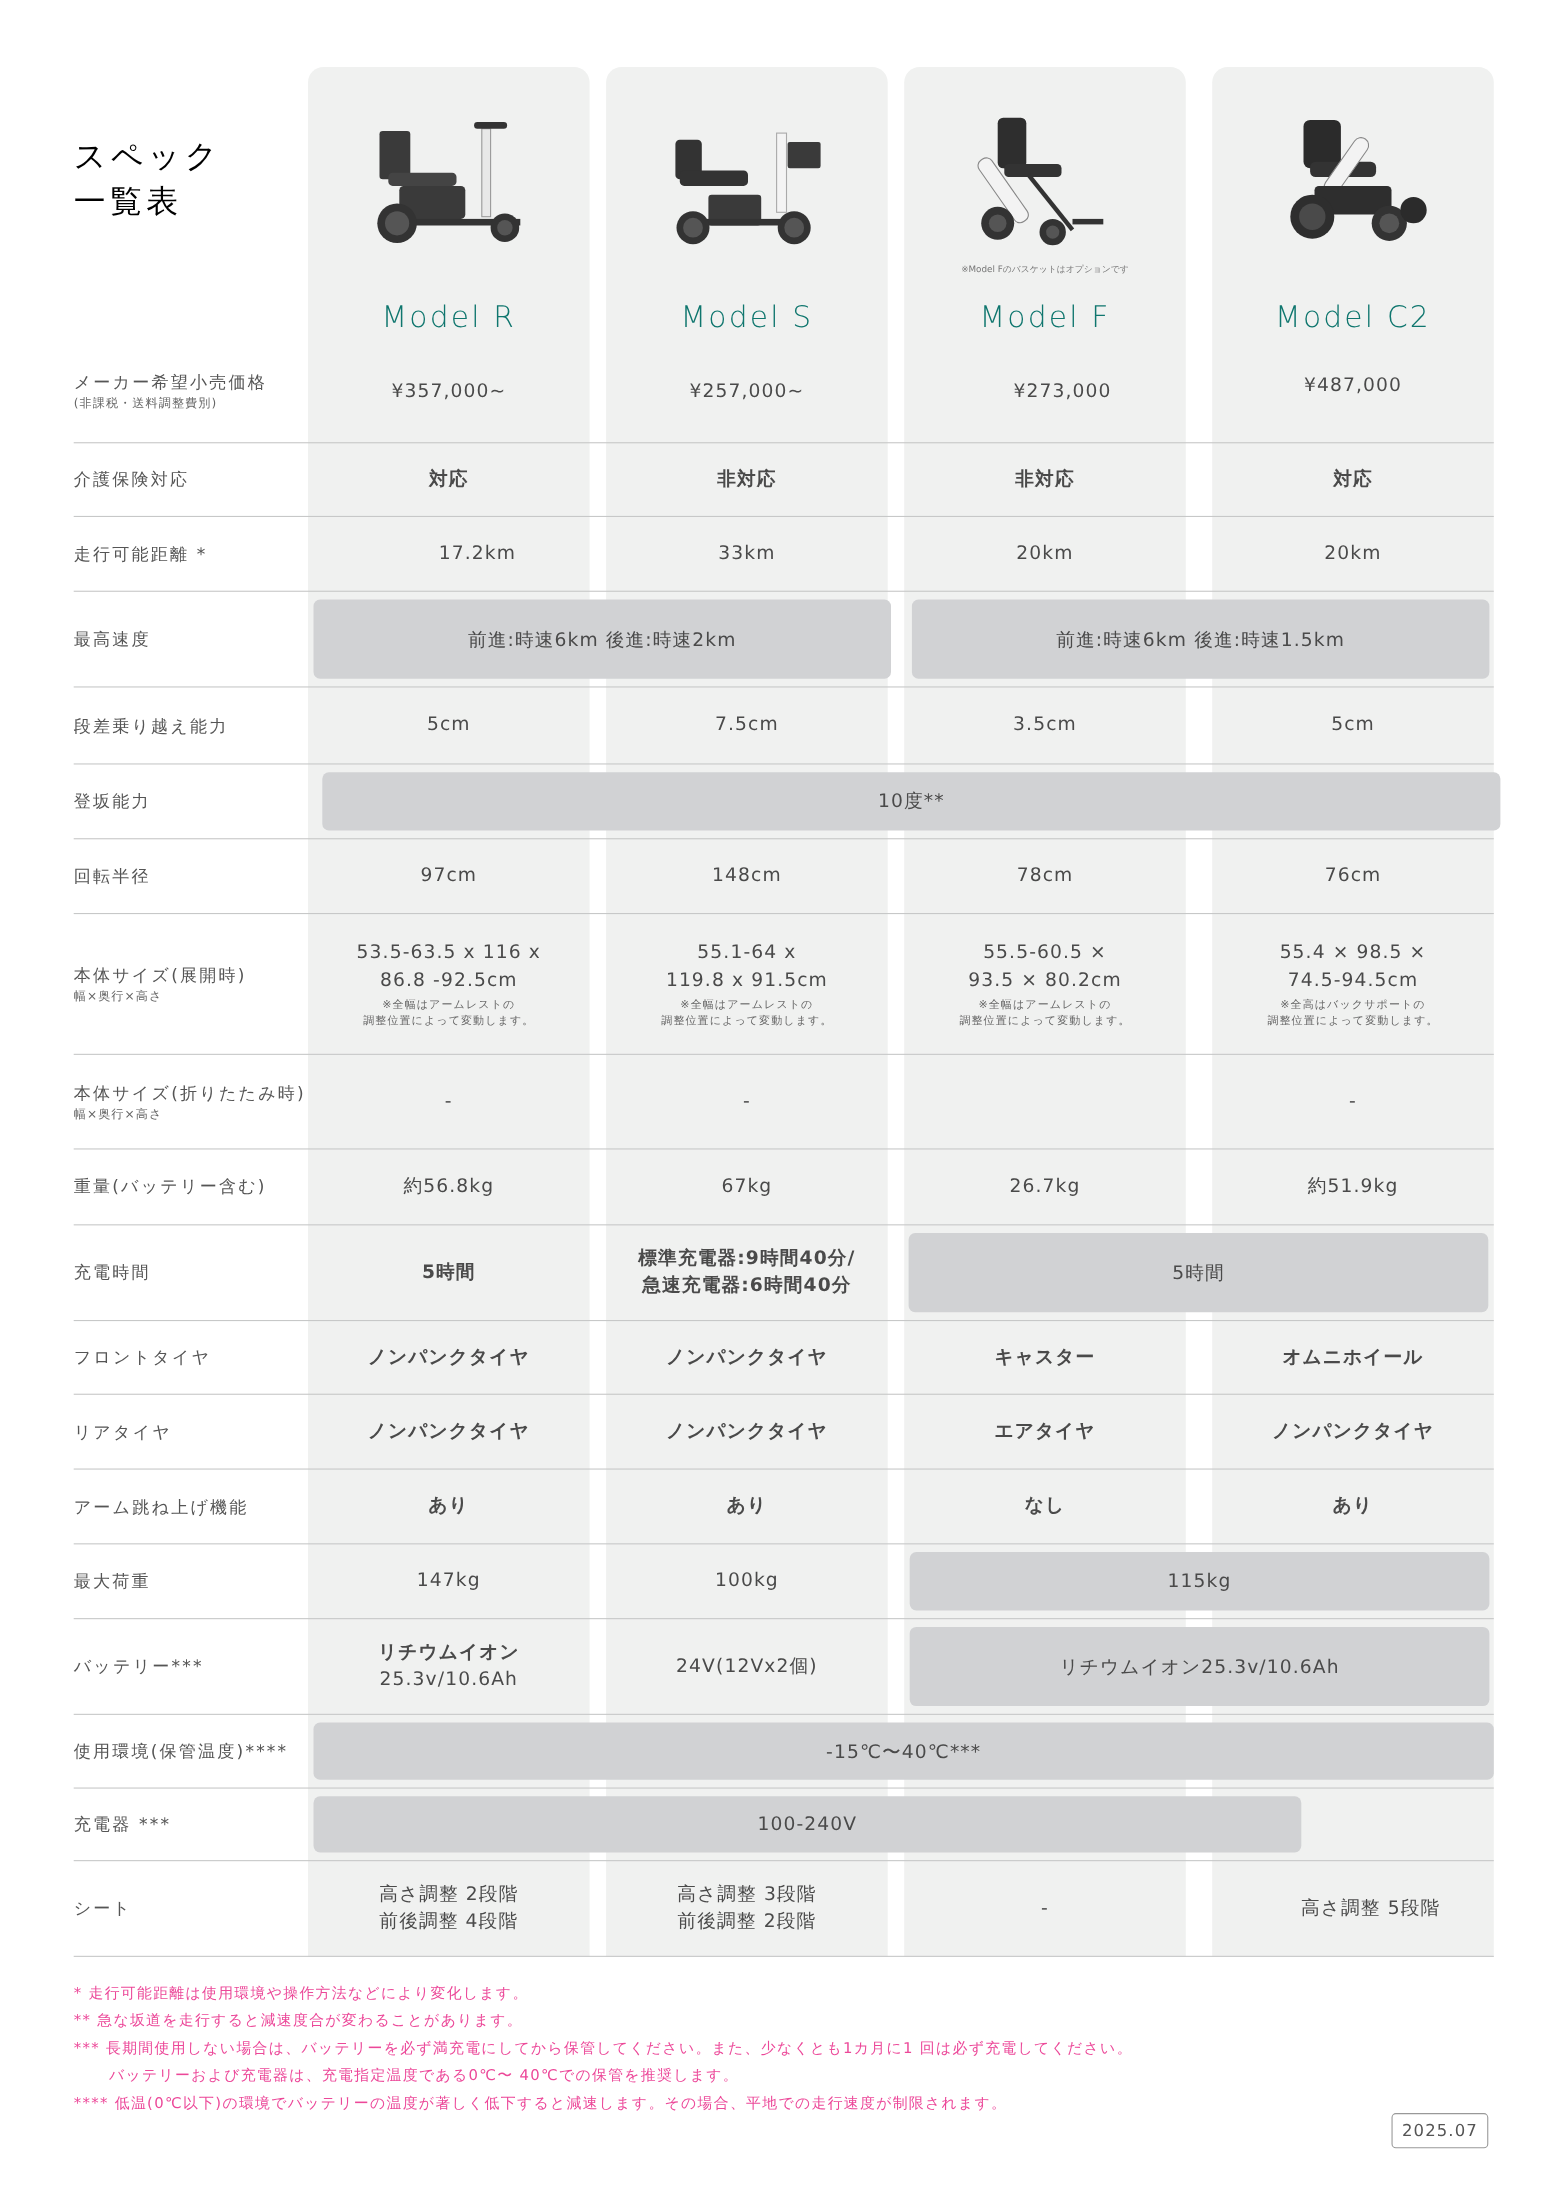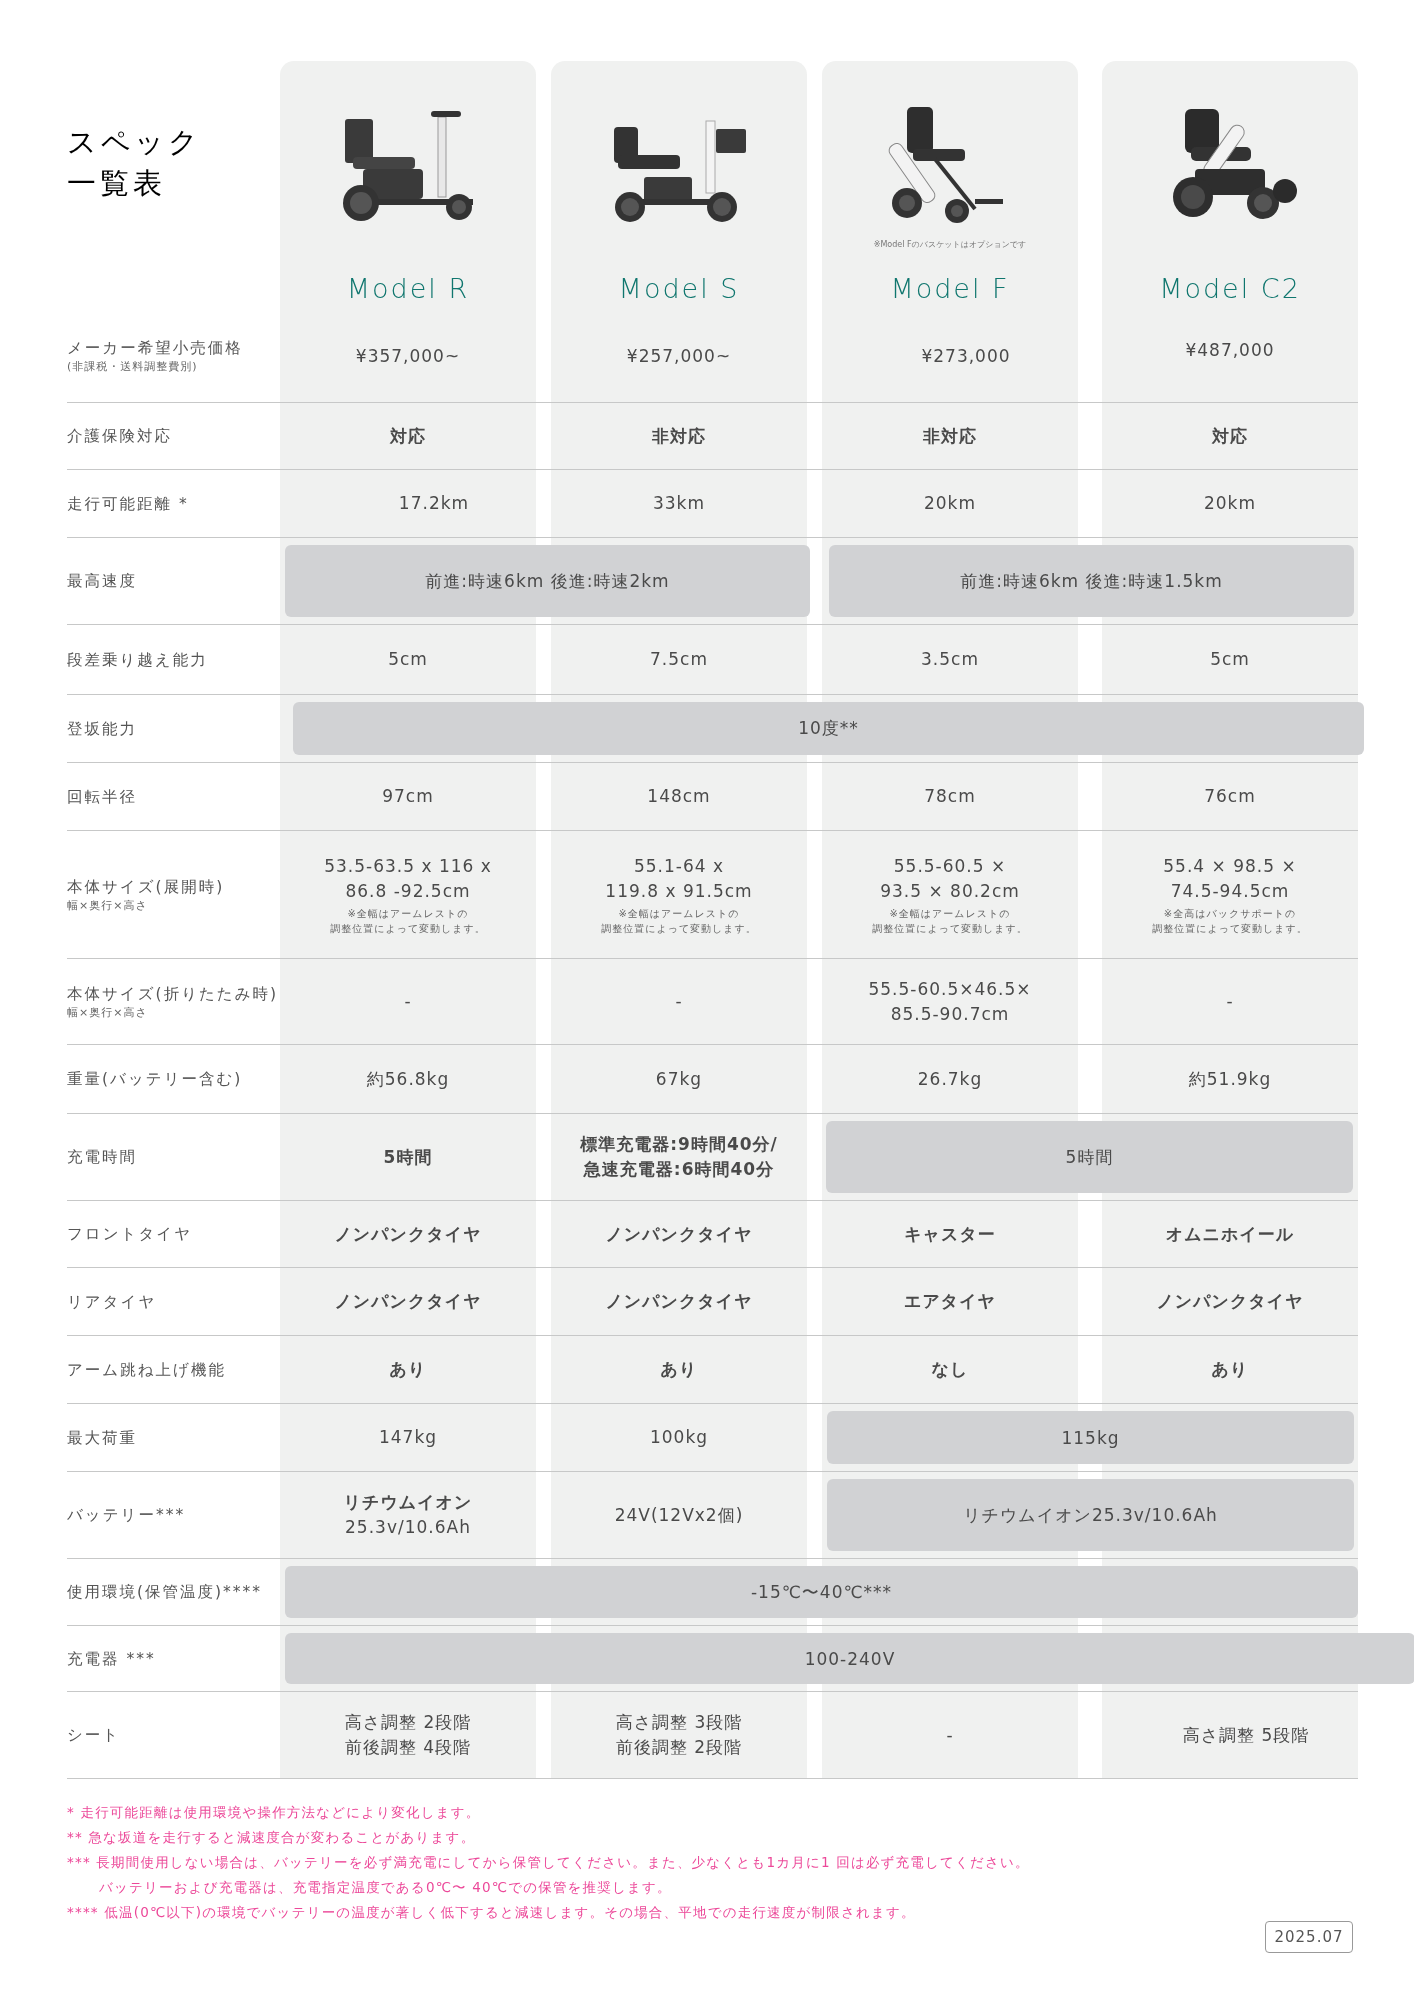--- a/index.html
+++ b/index.html
@@ -173,24 +173,20 @@
 </div>
 
 <div class="row" style="top:959px;height:86px;">
   <div class="row-label"><span>本体サイズ(折りたたみ時)</span><span class="sub">幅×奥行×高さ</span></div>
   <div class="cell light" style="left:213px;width:256px;">
       <span>-</span>
     </div>
   <div class="cell light" style="left:484px;width:256px;">
       <span>-</span>
     </div>
-  <div class="cell light" style="left:755px;width:256px;">
-      <span>55.5-60.5×46.5×</span>
-      <span>85.5-90.7cm</span>
-    </div>
   <div class="cell light" style="left:1035px;width:256px;">
       <span>-</span>
     </div>
 </div>
 
 <div class="row" style="top:1045px;height:69px;">
   <div class="row-label">重量(バッテリー含む)</div>
   <div class="cell light" style="left:213px;width:256px;">約56.8kg</div>
   <div class="cell light" style="left:484px;width:256px;">67kg</div>
   <div class="cell light" style="left:755px;width:256px;">26.7kg</div>
@@ -248,21 +244,21 @@
   <div class="span-bar" style="left:760px;width:527px;font-weight:400;">リチウムイオン25.3v/10.6Ah</div>
 </div>
 
 <div class="row" style="top:1559px;height:67px;">
   <div class="row-label">使用環境(保管温度)****</div>
   <div class="span-bar" style="left:218px;width:1073px;font-weight:400;">-15℃〜40℃***</div>
 </div>
 
 <div class="row" style="top:1626px;height:66px;">
   <div class="row-label">充電器 ***</div>
-  <div class="span-bar" style="left:218px;width:1130px;font-weight:400;text-align:center;">100-240V</div>
+  <div class="span-bar" style="left:218px;width:898px;font-weight:400;text-align:center;">100-240V</div>
 </div>
 
 <div class="row" style="top:1692px;height:87px;">
   <div class="row-label">シート</div>
   <div class="cell light" style="left:213px;width:256px;">
       <span>高さ調整 2段階</span>
       <span>前後調整 4段階</span>
     </div>
   <div class="cell light" style="left:484px;width:256px;">
       <span>高さ調整 3段階</span>

